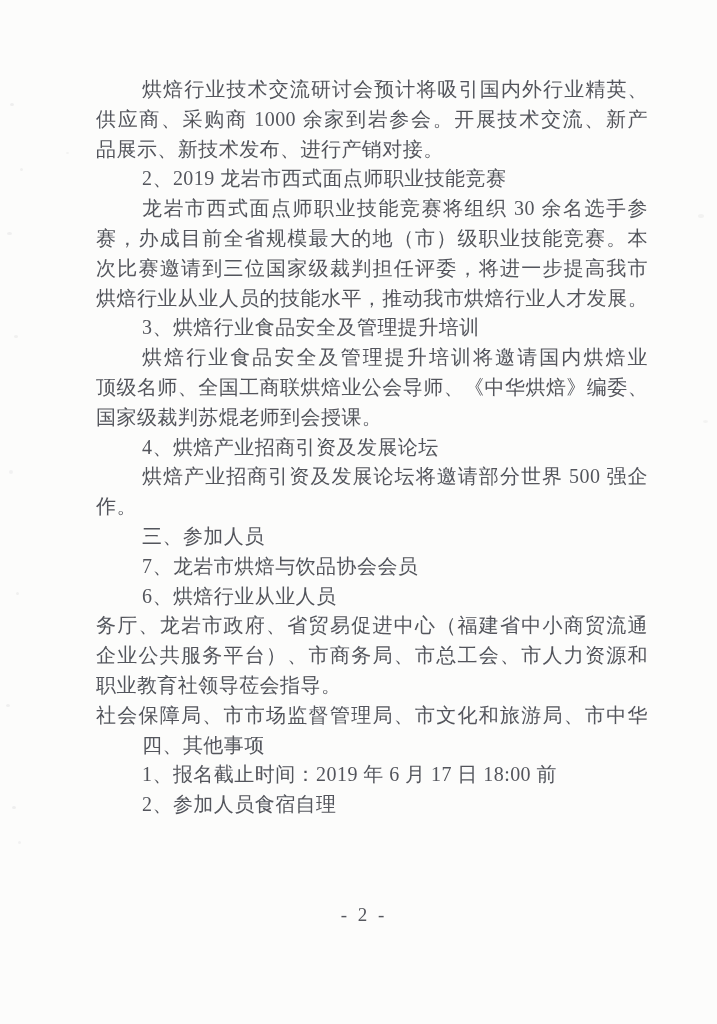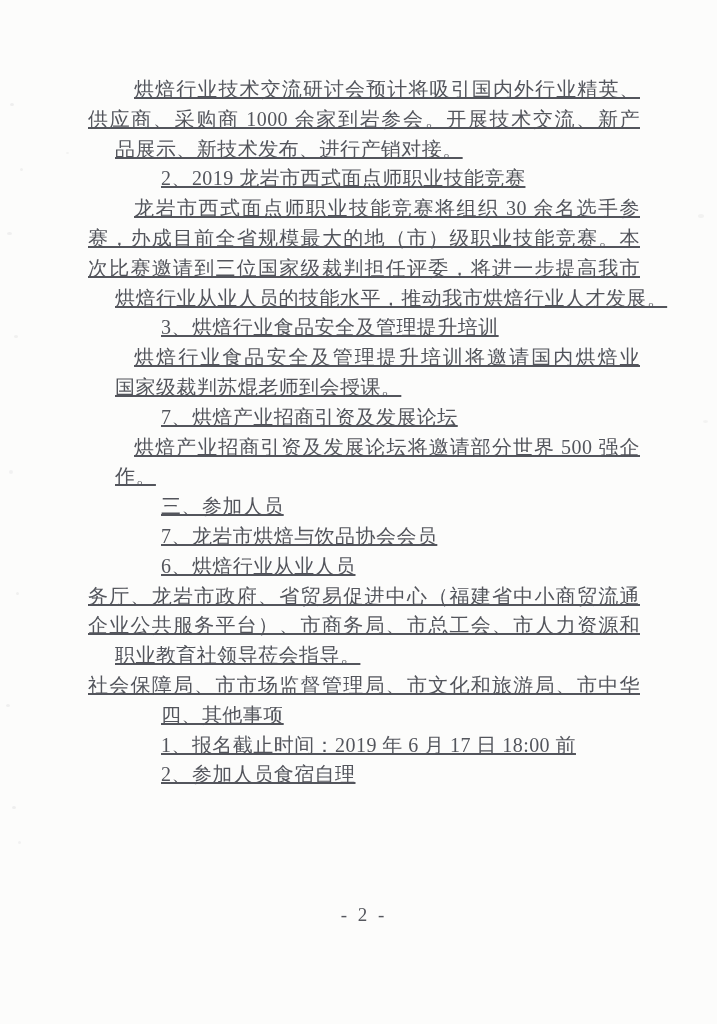--- a/index.html
+++ b/index.html
@@ -12,38 +12,36 @@
     width: 717px;
     height: 1024px;
     margin: 0 auto;
     background: #fcfcfb;
     overflow: hidden;
     font-family: "Liberation Serif", "DejaVu Serif", serif;
     color: #53555c;
   }
   .textblock {
     position: absolute;
-    left: 88px;
+    left: 96px;
     top: 75px;
     width: 552px;
-    text-decoration: underline;
   }
   .line {
     height: 29.8px;
     line-height: 29.8px;
     font-size: 20px;
     letter-spacing: 0.45px;
     white-space: nowrap;
     text-align: justify;
     text-align-last: justify;
     color: #53555c;
   }
   .line.e {
     text-align-last: left;
-    margin-left: 27px;
   }
   .line.i {
     text-indent: 46px;
   }
   .footer {
     position: absolute;
     left: 88px;
     top: 904px;
     width: 552px;
     text-align: center;
@@ -67,22 +65,23 @@
     <div class="line i">烘焙行业技术交流研讨会预计将吸引国内外行业精英、</div>
     <div class="line">供应商、采购商 1000 余家到岩参会。开展技术交流、新产</div>
     <div class="line e">品展示、新技术发布、进行产销对接。</div>
     <div class="line i e">2、2019 龙岩市西式面点师职业技能竞赛</div>
     <div class="line i">龙岩市西式面点师职业技能竞赛将组织 30 余名选手参</div>
     <div class="line">赛，办成目前全省规模最大的地（市）级职业技能竞赛。本</div>
     <div class="line">次比赛邀请到三位国家级裁判担任评委，将进一步提高我市</div>
     <div class="line e">烘焙行业从业人员的技能水平，推动我市烘焙行业人才发展。</div>
     <div class="line i e">3、烘焙行业食品安全及管理提升培训</div>
     <div class="line i">烘焙行业食品安全及管理提升培训将邀请国内烘焙业</div>
+    <div class="line">顶级名师、全国工商联烘焙业公会导师、《中华烘焙》编委、</div>
     <div class="line e">国家级裁判苏焜老师到会授课。</div>
-    <div class="line i e">7、烘焙产业招商引资及发展论坛</div>
+    <div class="line i e">4、烘焙产业招商引资及发展论坛</div>
     <div class="line i">烘焙产业招商引资及发展论坛将邀请部分世界 500 强企</div>
     <div class="line e">作。</div>
     <div class="line i e">三、参加人员</div>
     <div class="line i e">7、龙岩市烘焙与饮品协会会员</div>
     <div class="line i e">6、烘焙行业从业人员</div>
     <div class="line">务厅、龙岩市政府、省贸易促进中心（福建省中小商贸流通</div>
     <div class="line">企业公共服务平台）、市商务局、市总工会、市人力资源和</div>
     <div class="line e">职业教育社领导莅会指导。</div>
     <div class="line">社会保障局、市市场监督管理局、市文化和旅游局、市中华</div>
     <div class="line i e">四、其他事项</div>

